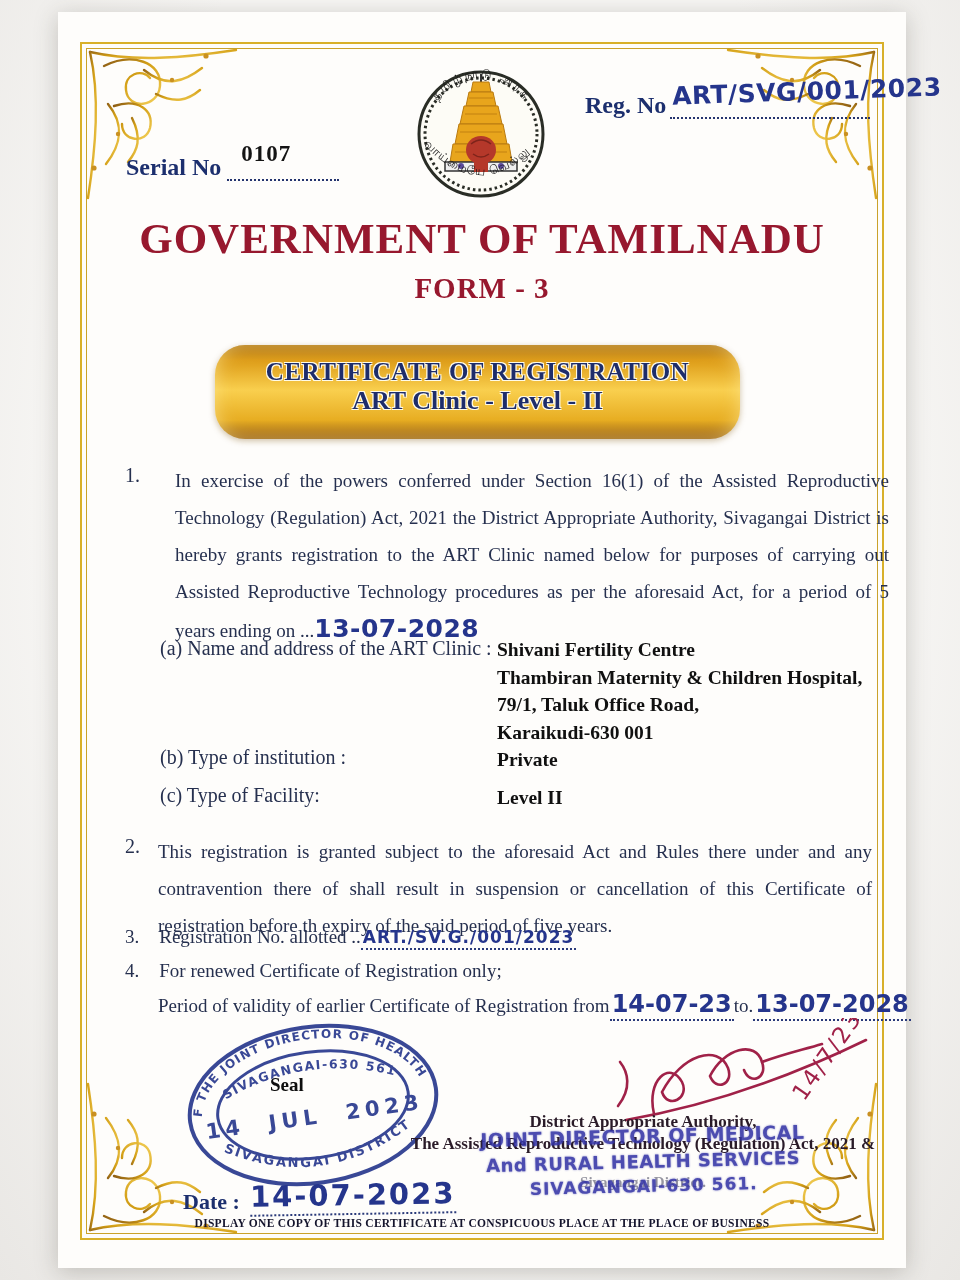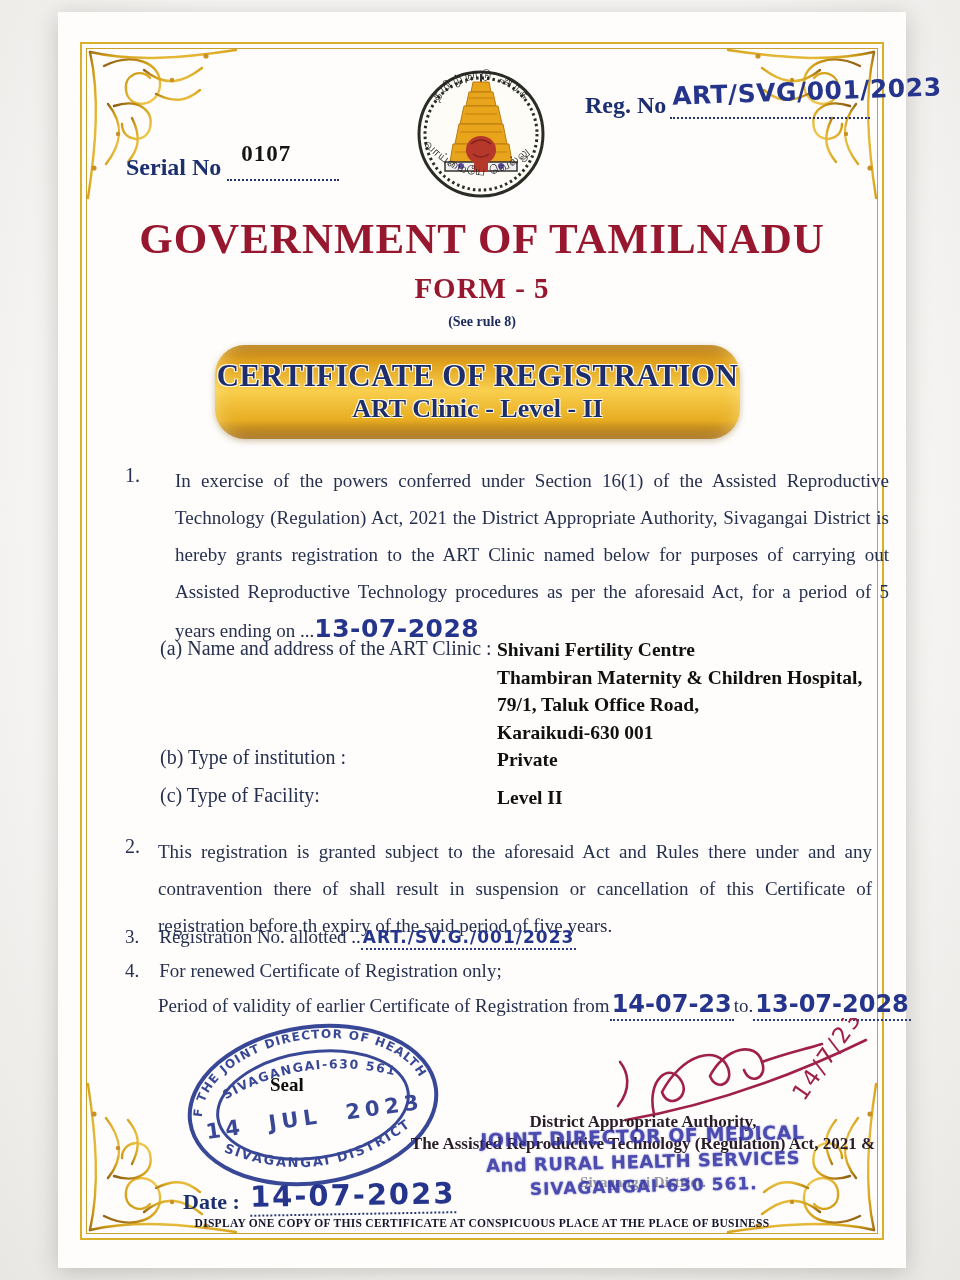--- a/index.html
+++ b/index.html
@@ -45,21 +45,21 @@
     font-size:43px;font-weight:700;color:#97182e;letter-spacing:1px;}
   .form3{position:absolute;left:0;right:0;top:260px;text-align:center;
     font-size:29px;font-weight:700;color:#97182e;letter-spacing:1px;}
   .rule{position:absolute;left:0;right:0;top:302px;text-align:center;
     font-size:14px;font-weight:700;color:#1c2a5e;}
 
   .banner{position:absolute;left:157px;top:333px;width:525px;height:94px;border-radius:30px;
     background:linear-gradient(180deg,#a96a07 0%,#dd9c18 16%,#f9cf4e 48%,#e7ad22 80%,#92570a 100%);
     box-shadow:0 2px 6px rgba(120,80,10,.35), inset 0 0 18px rgba(255,236,160,.6);
     text-align:center;color:#1e2d6b;font-weight:700;}
-  .banner .l1{margin-top:13px;font-size:31px;letter-spacing:.5px;
+  .banner .l1{margin-top:13px;font-size:25px;letter-spacing:.5px;
     text-shadow:-1px -1px 0 #fffbe8,1px -1px 0 #fffbe8,-1px 1px 0 #fffbe8,1px 1px 0 #fffbe8;}
   .banner .l2{font-size:26px;margin-top:0;
     text-shadow:-1px -1px 0 #fffbe8,1px -1px 0 #fffbe8,-1px 1px 0 #fffbe8,1px 1px 0 #fffbe8;}
 
   .para{color:#26304f;font-size:19px;line-height:37px;text-align:justify;position:absolute;}
   .pno{position:absolute;color:#26304f;font-size:20px;}
   .item1{left:117px;top:450px;width:714px;}
   .no1{left:67px;top:452px;}
   .hw-inline{font-size:25px;letter-spacing:.5px;}
   .hw-underline{border-bottom:2px dotted #2a3a7a;padding:0 2px 1px 2px;}
@@ -233,22 +233,21 @@
     <text font-size="12" fill="#1a1a1a" letter-spacing="2" font-family="DejaVu Sans, sans-serif">
       <textPath href="#emArcTop" startOffset="50%" text-anchor="middle">தமிழ்நாடு அரசு</textPath>
     </text>
     <path id="emArcBot" d="M14,86 Q66,136 118,86" fill="none"></path>
     <text font-size="12" fill="#1a1a1a" letter-spacing="1" font-family="DejaVu Sans, sans-serif">
       <textPath href="#emArcBot" startOffset="50%" text-anchor="middle">வாய்மையே வெல்லும்</textPath>
     </text>
   </svg>
 
   <div class="title">GOVERNMENT OF TAMILNADU</div>
-  <div class="form3">FORM - 5</div>
-  <div class="rule">(See rule 8)</div>
+  <div class="form3">FORM - 3</div>
 
   <div class="banner">
     <div class="l1">CERTIFICATE OF REGISTRATION</div>
     <div class="l2">ART Clinic - Level - II</div>
   </div>
 
   <div class="pno no1">1.</div>
   <div class="para item1">
     <span>In exercise of the powers conferred under Section 16(1) of the Assisted Reproductive Technology (Regulation) Act, 2021 the District Appropriate Authority, Sivagangai District is hereby grants registration to the ART Clinic named below for purposes of carrying out Assisted Reproductive Technology procedures as per the aforesaid Act, for a period of 5 years ending on ...</span><span class="hw hw-inline">13-07-2028</span>
   </div>

